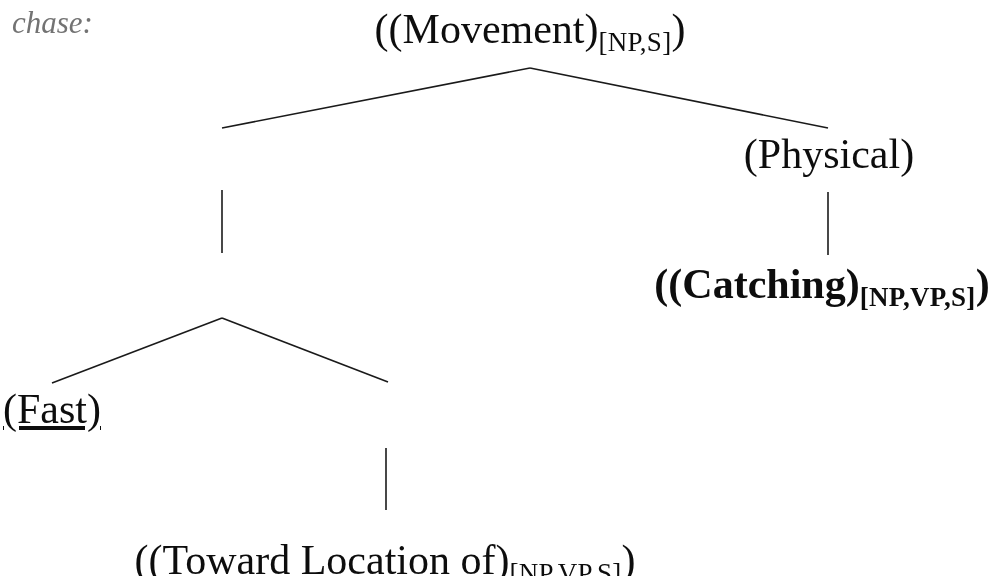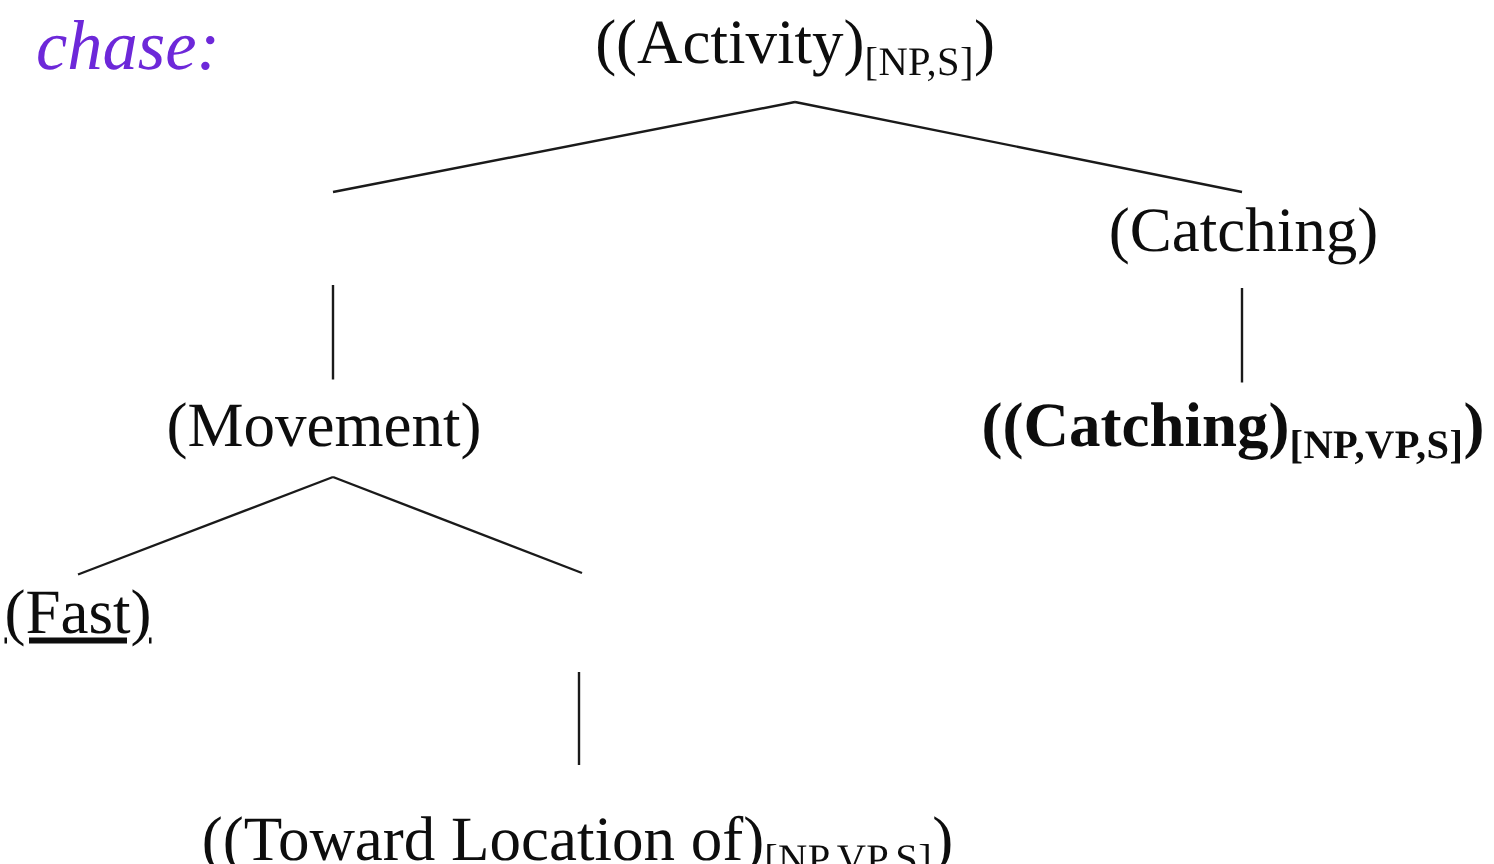--- a/index.html
+++ b/index.html
@@ -33,57 +33,54 @@
   }
   .node .sub {
     font-size: 27px;
     position: relative;
     top: 0.28em;
     letter-spacing: 0.01em;
     margin-top: 36px;
   }
   .lemma {
     position: absolute;
-    left: 24px;
+    left: 12px;
     top: 6px;
-    font-size: 47px;
+    font-size: 31px;
     font-style: italic;
     line-height: 1.1;
-    color: #6d28d9;
+    color: #737373;
   }
 </style>
 </head>
 <body>
 
 <div id="canvas">
 
   <svg id="edges" viewBox="0 0 996 576" xmlns="http://www.w3.org/2000/svg">
     <line x1="530" y1="68" x2="222" y2="128" stroke="#1a1a1a" stroke-width="1.6"></line>
     <line x1="530" y1="68" x2="828" y2="128" stroke="#1a1a1a" stroke-width="1.6"></line>
     <line x1="222" y1="190" x2="222" y2="253" stroke="#1a1a1a" stroke-width="1.6"></line>
     <line x1="828" y1="192" x2="828" y2="255" stroke="#1a1a1a" stroke-width="1.6"></line>
     <line x1="222" y1="318" x2="52" y2="383" stroke="#1a1a1a" stroke-width="1.6"></line>
     <line x1="222" y1="318" x2="388" y2="382" stroke="#1a1a1a" stroke-width="1.6"></line>
     <line x1="386" y1="448" x2="386" y2="510" stroke="#1a1a1a" stroke-width="1.6"></line>
   </svg>
 
   <div class="lemma">chase:</div>
 
   <div class="node" style="left:530px; top:6px;">
-    <span>((Activity)</span><span class="sub">[NP,S]</span><span>)</span>
+    <span>((Movement)</span><span class="sub">[NP,S]</span><span>)</span>
   </div>
 
 
   <div class="node" style="left:829px; top:131px;">
-    <span>(Catching)</span>
+    <span>(Physical)</span>
   </div>
 
-  <div class="node" style="left:216px; top:261px;">
-    <span>(Movement)</span>
-  </div>
 
   <div class="node" style="left:822px; top:261px;font-weight:bold;">
     <span>((Catching)</span><span class="sub">[NP,VP,S]</span><span>)</span>
   </div>
 
   <div class="node" style="left:52px; top:386px;text-decoration:underline;">
     <span>(Fast)</span>
   </div>
 
 

